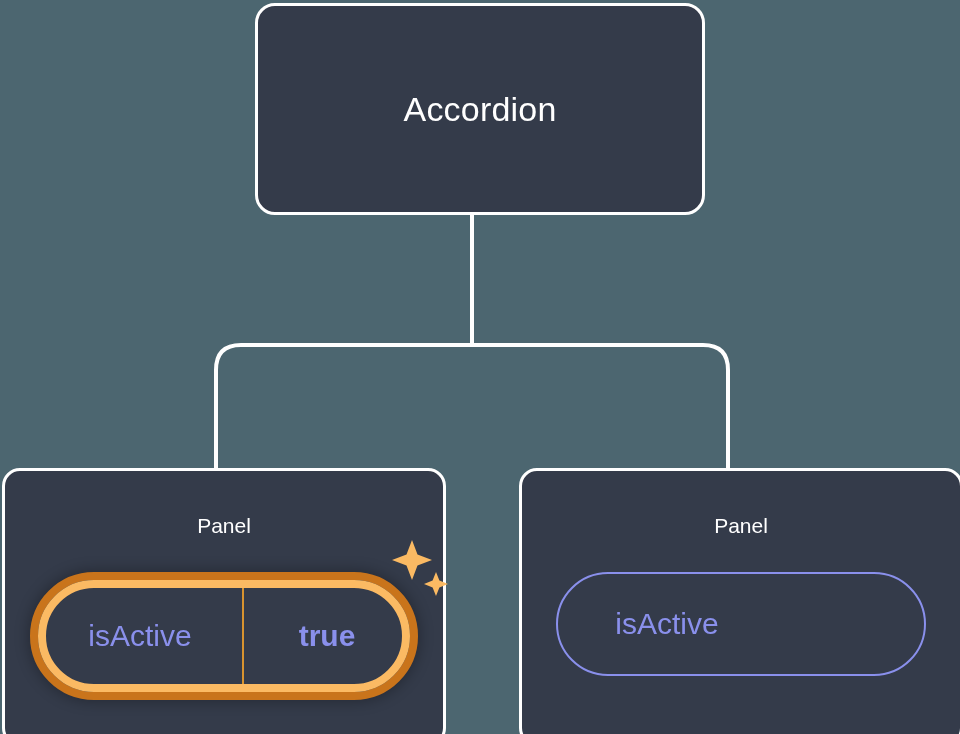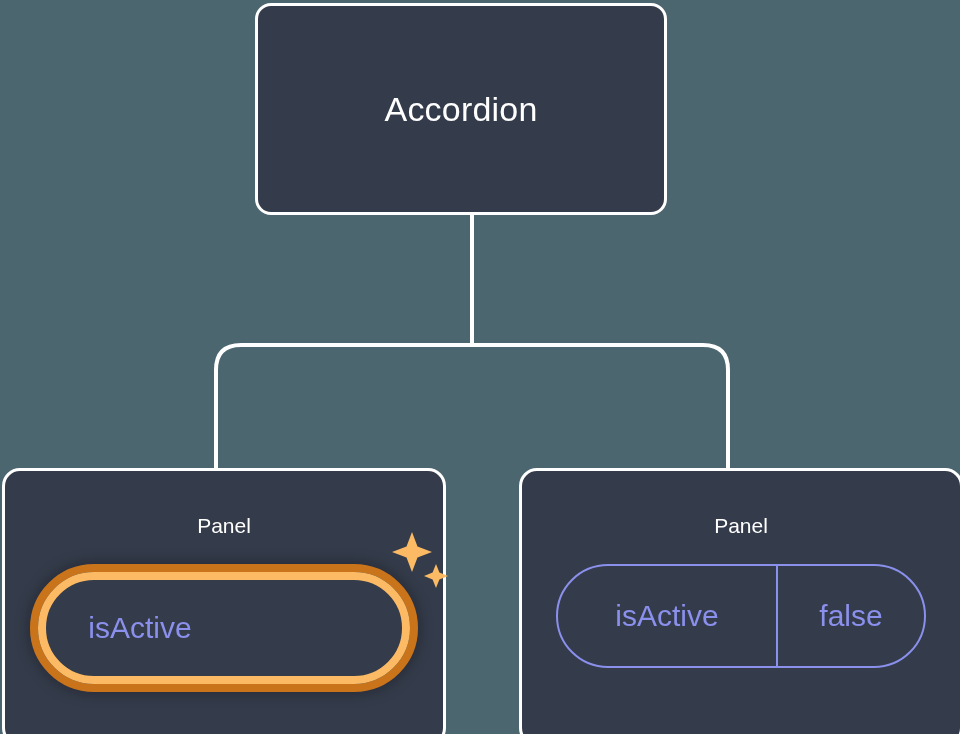--- a/index.html
+++ b/index.html
@@ -32,25 +32,26 @@
     position: absolute;
     background: #343b4a;
     border: 3px solid #ffffff;
     border-radius: 16px;
     box-sizing: border-box;
   }
 
   .node-root {
     left: 255px;
     top: 3px;
-    width: 412px;
+    width: 450px;
     height: 212px;
     display: flex;
     align-items: center;
     justify-content: center;
+    border-radius: 20px;
   }
   .node-root .node-title {
     font-size: 34px;
     color: #ffffff;
     letter-spacing: 0.2px;
   }
 
   .node-panel {
     width: 444px;
     height: 278px;
@@ -66,21 +67,21 @@
 
   .node-panel .node-title {
     font-size: 21px;
     color: #ffffff;
     line-height: 1;
   }
 
   
   .pill-wrap {
     position: relative;
-    margin-top: 28px;
+    margin-top: 36px;
   }
   .pill {
     display: flex;
     align-items: stretch;
     border-radius: 999px;
     box-sizing: border-box;
     background: #343b4a;
   }
   .pill-cell {
     display: flex;
@@ -157,33 +158,33 @@
     <span class="node-title">Accordion</span>
   </div>
 
   <div class="node node-panel left">
     <span class="node-title">Panel</span>
 
     <div class="pill-wrap">
       <div class="pill highlight">
         <div class="inner-ring"></div>
         <div class="pill-cell pill-key">isActive</div>
+        <div class="pill-cell pill-value">true</div>
       </div>
 
       <svg class="sparkles" viewBox="0 0 64 72" width="64" height="72">
         <path d="M24 6 L29.5 20.5 L44 26 L29.5 31.5 L24 46 L18.5 31.5 L4 26 L18.5 20.5 Z" fill="#fbba63"></path>
         <path d="M48 38 L51.4 46.6 L60 50 L51.4 53.4 L48 62 L44.6 53.4 L36 50 L44.6 46.6 Z" fill="#fbba63"></path>
       </svg>
     </div>
   </div>
 
   <div class="node node-panel right">
     <span class="node-title">Panel</span>
 
     <div class="pill-wrap">
       <div class="pill plain">
         <div class="pill-cell pill-key">isActive</div>
-        <div class="pill-cell pill-value">false</div>
       </div>
     </div>
   </div>
 
 </div>
 
 </body></html>

